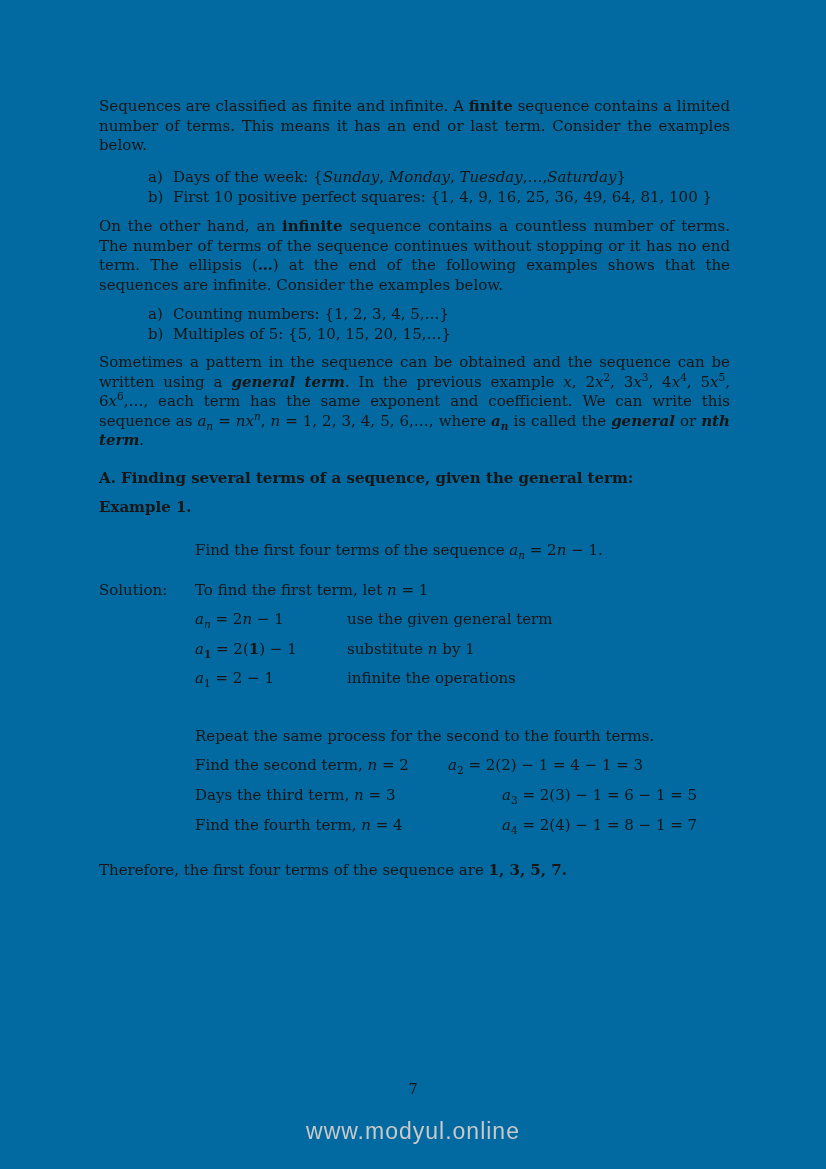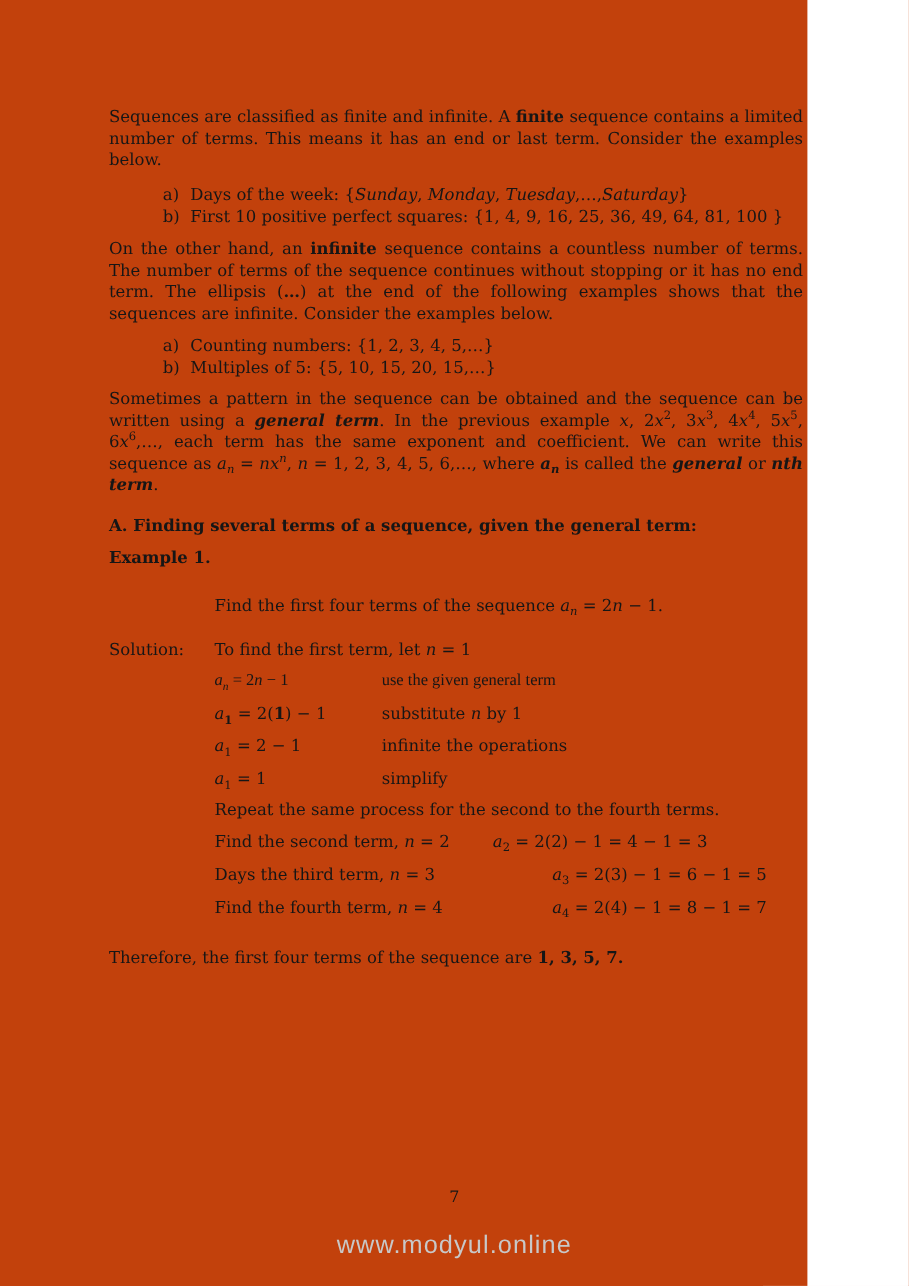--- a/index.html
+++ b/index.html
@@ -1,20 +1,20 @@
 <!DOCTYPE html>
 <html><head>
 <meta charset="utf-8">
 <style>
   * { margin:0; padding:0; box-sizing:border-box; }
   html,body { background:#ffffff; }
   .page {
     position:relative;
-    width:734px; height:1169px;
-    background:#c2410c;
+    width:826px; height:1169px;
+    background:#0369a1;
     font-family:"DejaVu Serif","Liberation Serif",serif;
     font-size:15px;
     line-height:19.5px;
     color:#161616;
     overflow:hidden;
   }
   .block { position:absolute; left:99px; width:631px; }
   .justify { text-align:justify; }
   .b { font-weight:700; }
   .i { font-style:italic; }
@@ -40,21 +40,21 @@
   
   #p1        { top:97px; }
   #list1     { top:168px; }
   #p2        { top:217px; }
   #list2     { top:305px; }
   #p3        { top:353px; }
   #headingA  { top:469px; }
   #example1  { top:498px; }
   #findfirst { top:541px; }
   #solution  { top:581px; }
-  #step1     { top:610px;font-family:Liberation Serif, serif; }
+  #step1     { top:610px; }
   #step2     { top:640px; }
   #step3     { top:669px; }
   #step4     { top:699px; }
   #repeat    { top:727px; }
   #term1     { top:756px; }
   #term2     { top:786px; }
   #term3     { top:816px; }
   #therefore { top:861px; }
   #pagenum   { top:1080px; }
   #wmark     { top:1122px; }
@@ -108,24 +108,20 @@
     <span class="step-note"><span>use the given general term</span></span>
   </div>
   <div id="step2" class="step-row">
     <span class="step-eq"><span class="i">a</span><sub class="b">1</sub><span> = 2(</span><span class="b">1</span><span>) − 1</span></span>
     <span class="step-note"><span>substitute </span><span class="i">n</span><span> by 1</span></span>
   </div>
   <div id="step3" class="step-row">
     <span class="step-eq"><span class="i">a</span><sub>1</sub><span> = 2 − 1</span></span>
     <span class="step-note"><span>infinite the operations</span></span>
   </div>
-  <div id="step4" class="step-row">
-    <span class="step-eq"><span class="i">a</span><sub>1</sub><span> = 1</span></span>
-    <span class="step-note"><span>simplify</span></span>
-  </div>
 
   <div id="repeat" class="indent"><span>Repeat the same process for the second to the fourth terms.</span></div>
 
   <div id="term1" class="term-row">
     <span><span>Find the second term, </span><span class="i">n</span><span> = 2</span></span>
     <span class="term-eq-1"><span class="i">a</span><sub>2</sub><span> = 2(2) − 1 = 4 − 1 = 3</span></span>
   </div>
   <div id="term2" class="term-row">
     <span><span>Days the third term, </span><span class="i">n</span><span> = 3</span></span>
     <span class="term-eq-23"><span class="i">a</span><sub>3</sub><span> = 2(3) − 1 = 6 − 1 = 5</span></span>

